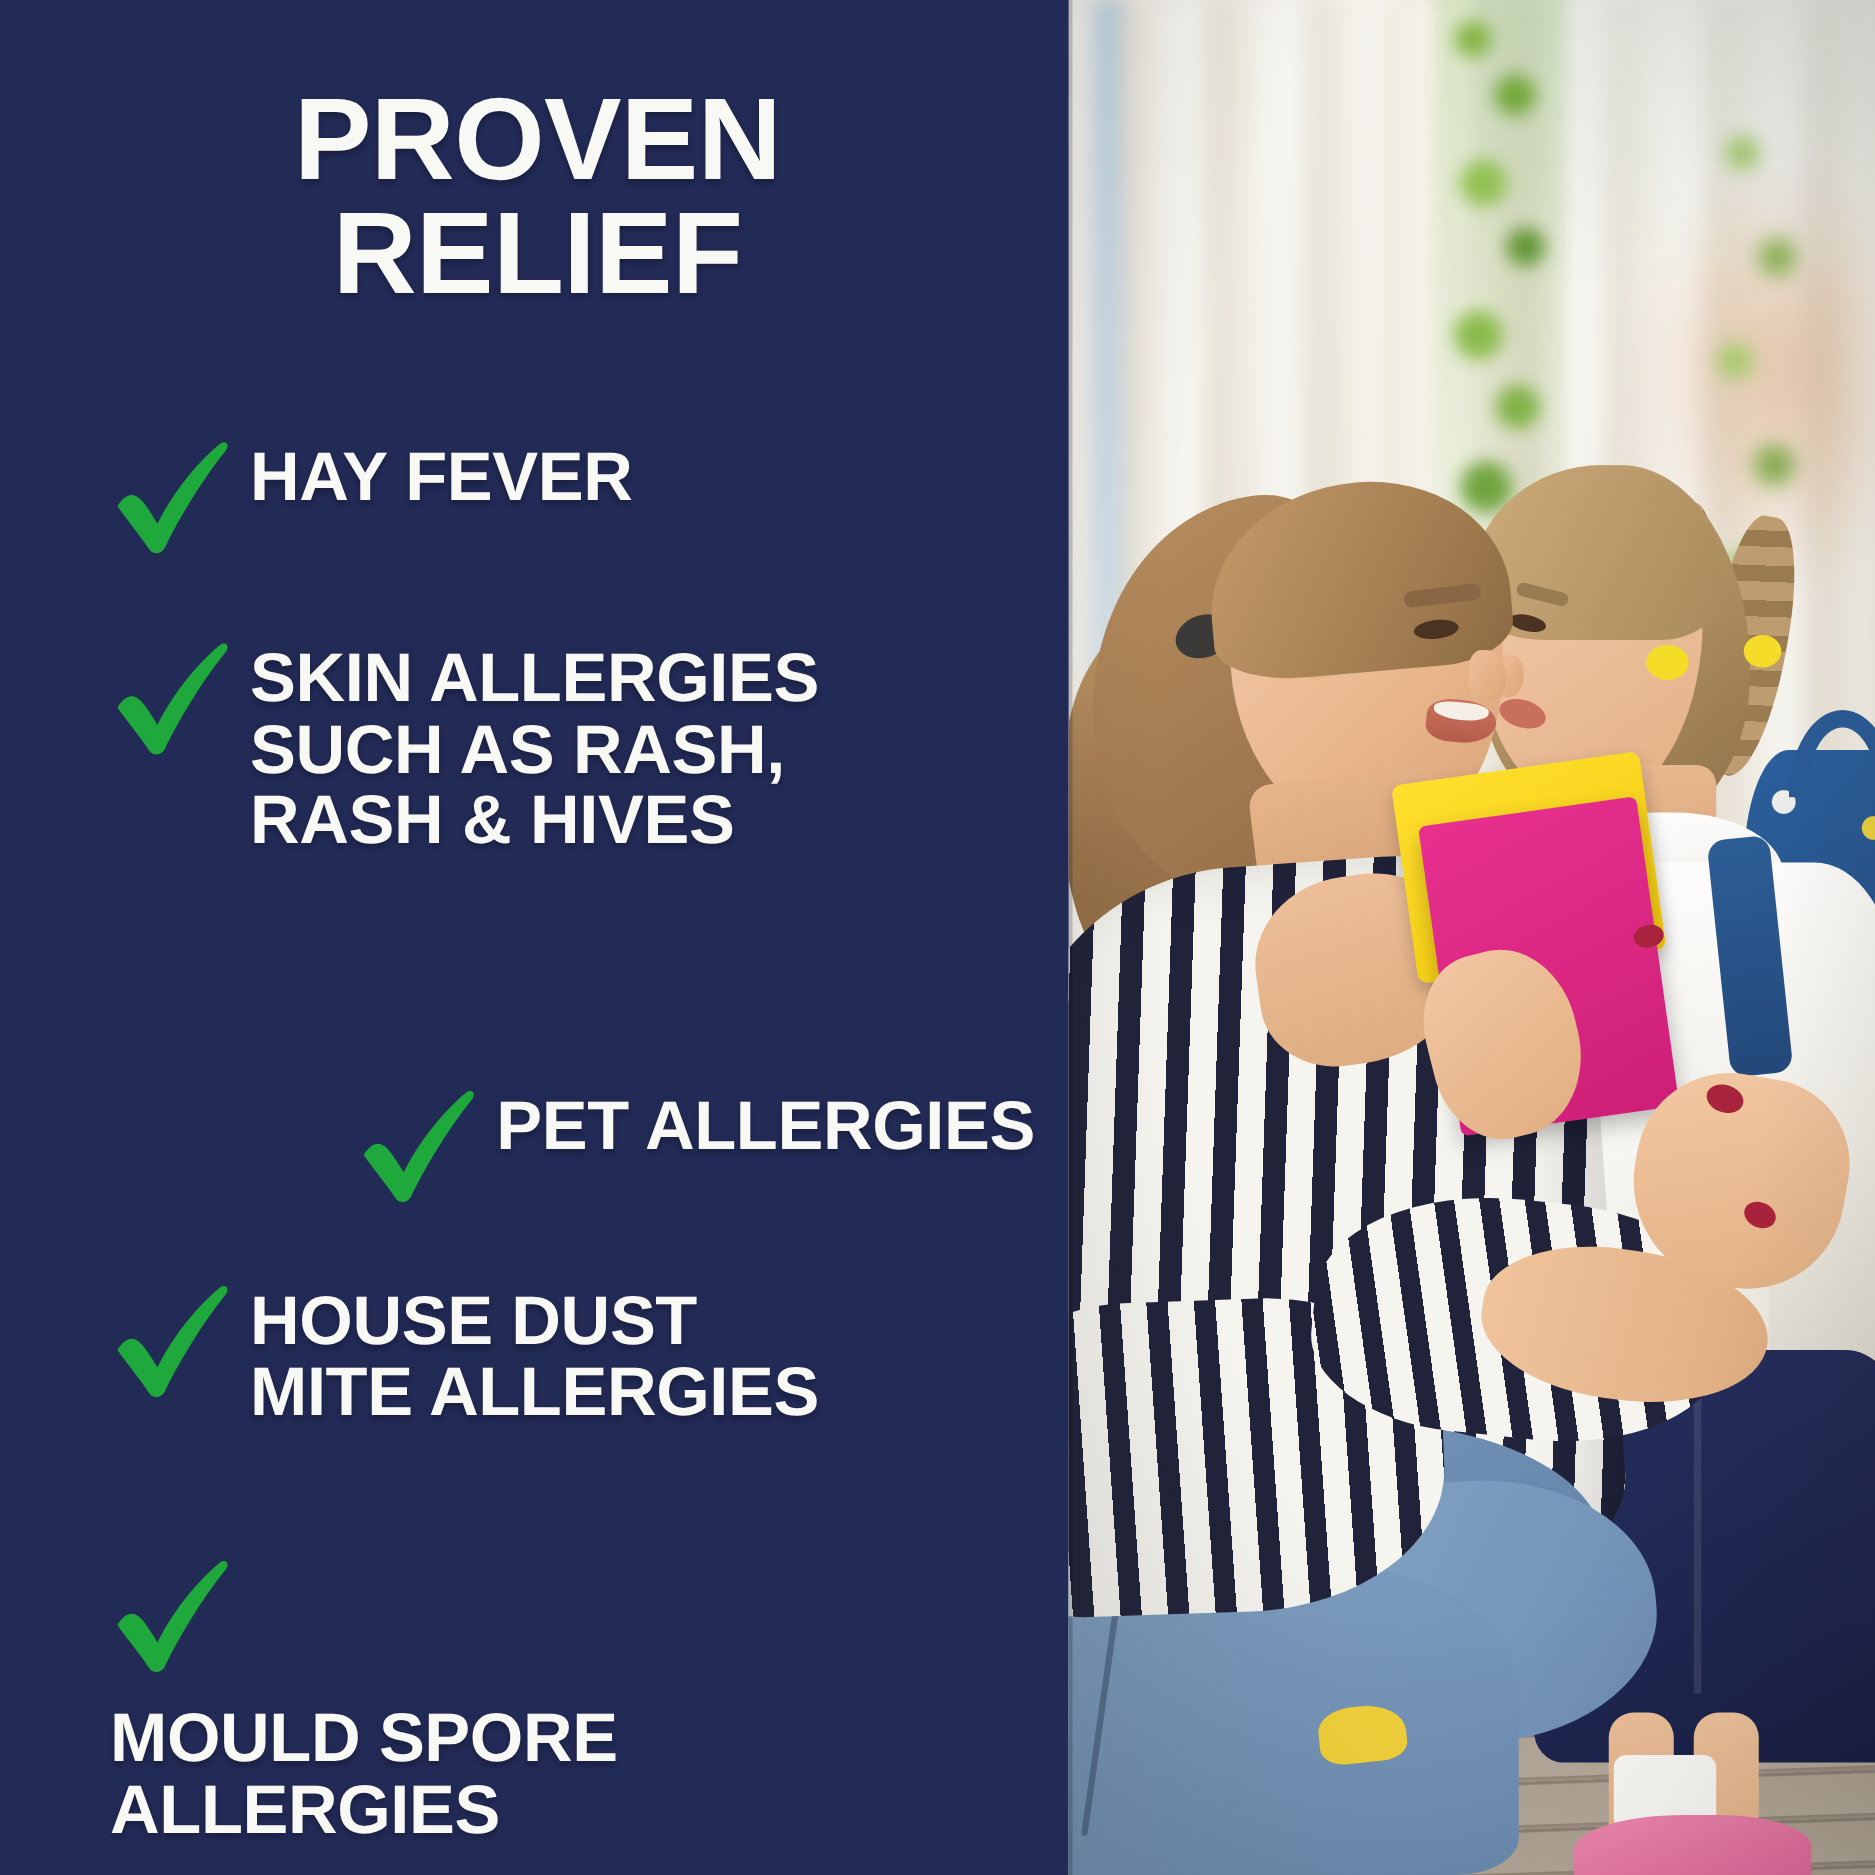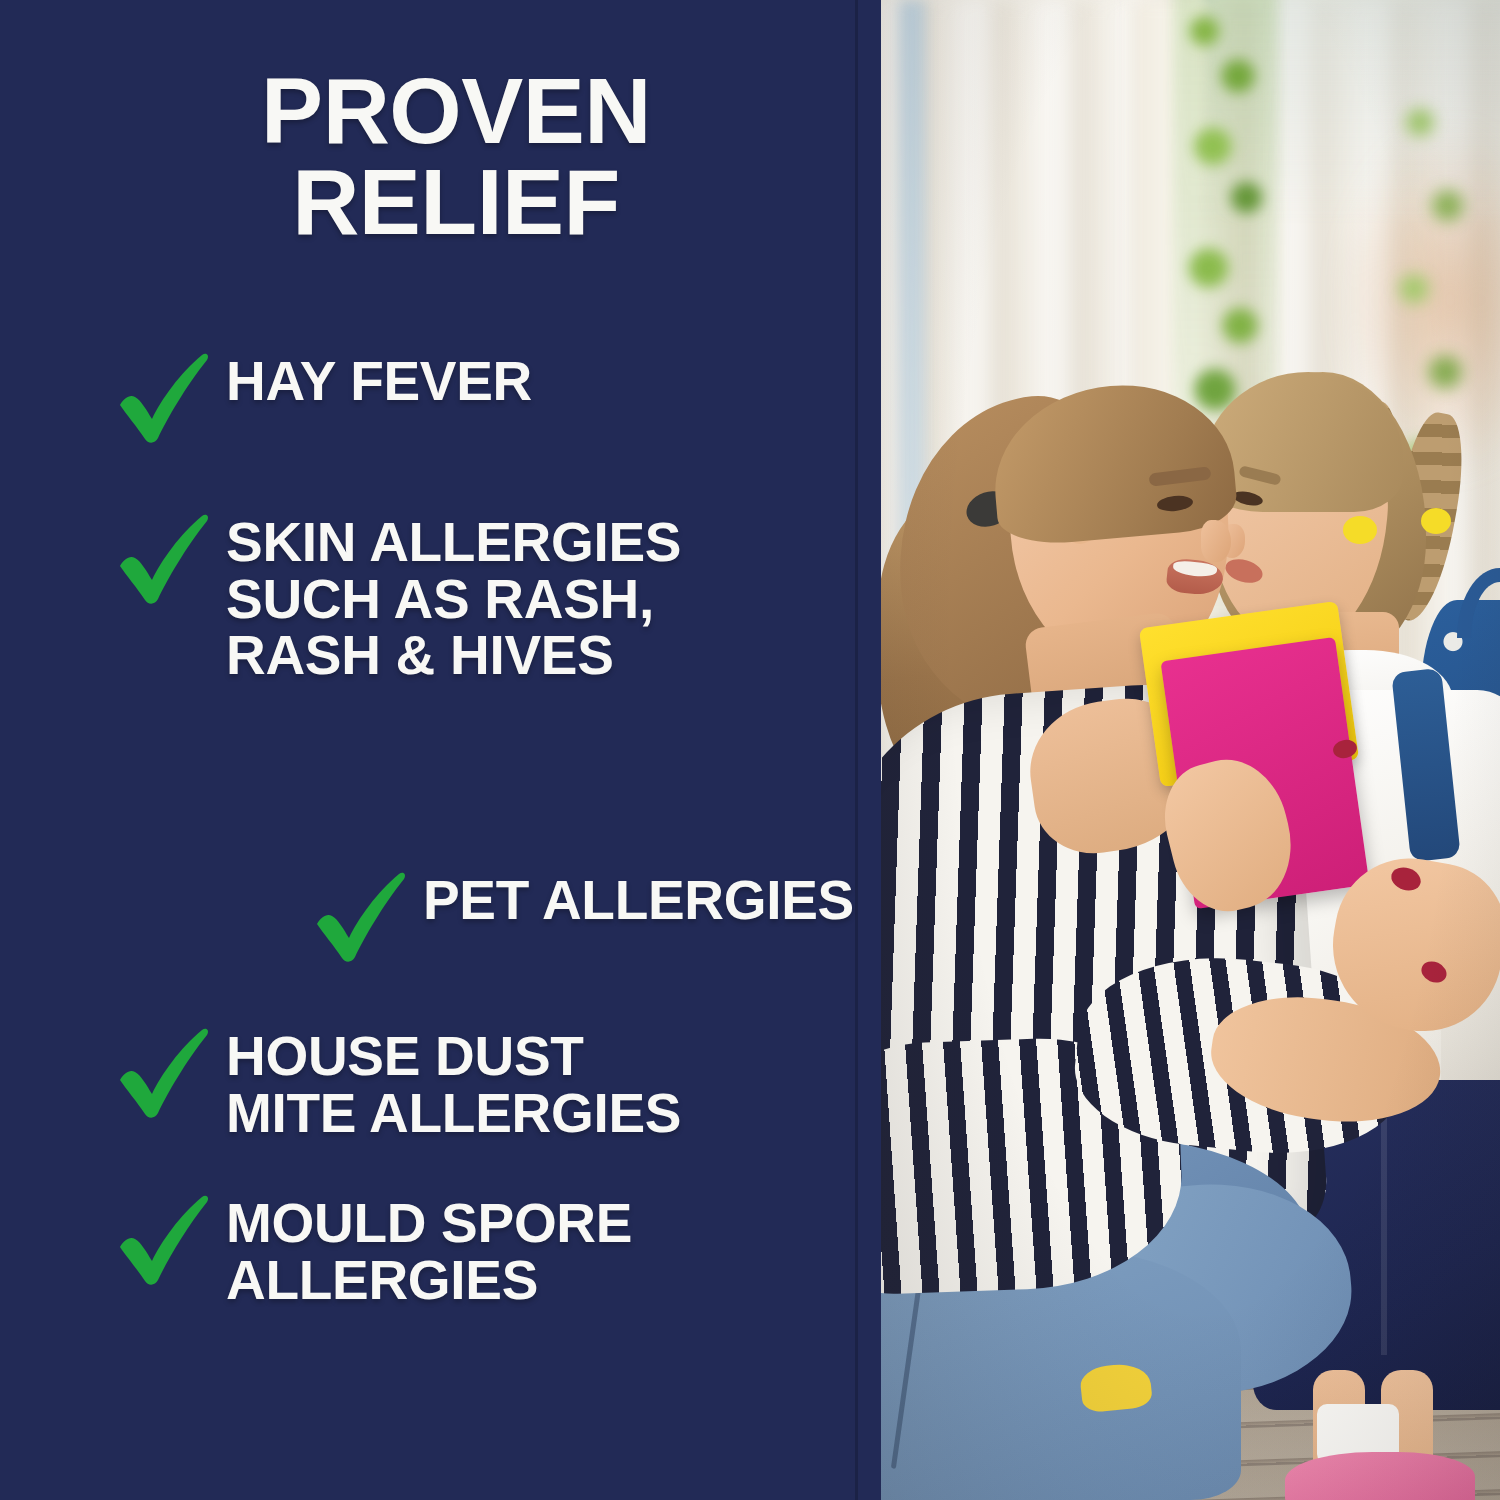--- a/index.html
+++ b/index.html
@@ -8,21 +8,20 @@
     width:1500px; height:1500px;
     background:#222a56;
     font-family:"Liberation Sans", sans-serif;
     overflow:hidden;
   }
 
   #ad {
     position:relative;
     width:1500px; height:1500px;
     display:flex;
-    padding-left:26px;
   }
 
   
   .panel-left {
     position:relative;
     width:855px; height:1500px;
     background:#222a56;
     flex:0 0 855px;
     overflow:hidden;
   }
@@ -76,21 +75,21 @@
     text-shadow:0 3px 5px rgba(0,0,0,0.26);
     padding-top:6px;
   }
   .benefit-text .bl { display:block; white-space:nowrap; }
 
   
   .b0 { top:22px; }
   .b1 { top:183px; }
   .b2 { top:541px;justify-content:flex-end; }
   .b3 { top:697px; }
-  .b4 { top:864px; }
+  .b4 { top:917px;flex-direction:column; }
 
   
   .panel-right {
     position:relative;
     width:645px; height:1500px;
     flex:0 0 645px;
     overflow:hidden;
     background:#e9e4da;
   }
   .photo { position:absolute; inset:0; overflow:hidden; }

